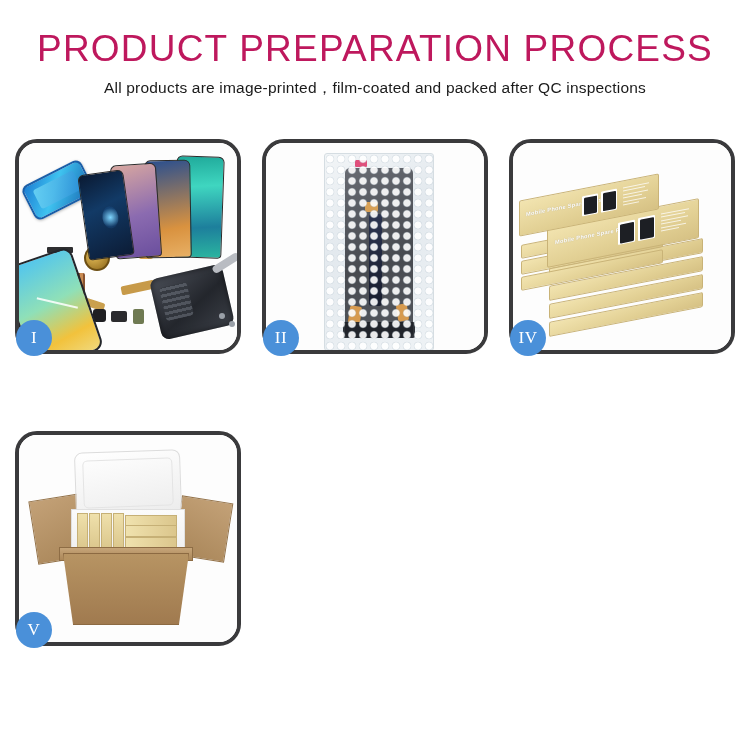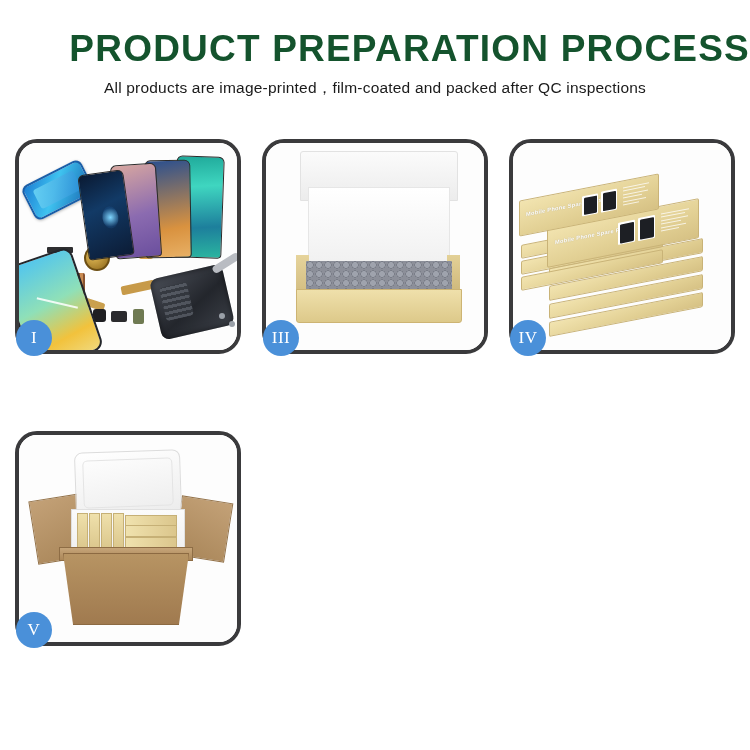--- a/index.html
+++ b/index.html
@@ -9,26 +9,25 @@
     font-family:"Liberation Sans", sans-serif;
     overflow:hidden;
     position:relative;
   }
   .page{width:750px;height:750px;position:relative;}
 
   
   .header{padding-top:30px;text-align:center;}
   .title{
     font-size:37px;
-    font-weight:700;
+    font-weight:400;
     letter-spacing:1.2px;
-    color:#14532d;
+    color:#be185d;
     line-height:1.05;
     white-space:nowrap;
-    text-align:right;
   }
   .subtitle{
     margin-top:9px;
     font-size:15.5px;
     font-weight:400;
     color:#1a1a1a;
     letter-spacing:.2px;
     white-space:nowrap;
   }
 
@@ -321,32 +320,36 @@
             <div class="pt backplate"></div>
             <div class="pt tool"></div>
             <div class="pt screw1"></div>
             <div class="pt screw2"></div>
           </div>
         </div>
       </div>
       <div class="badge">I</div>
     </div>
 
-
     <div class="panel">
       <div class="panel-inner">
-        <div class="box3-lid"></div>
-        <div class="box3-foam"></div>
-        <div class="box3-side"></div>
-        <div class="box3-side-r"></div>
-        <div class="box3-wrap"></div>
-        <div class="box3-front"></div>
+        <div class="bag">
+          <div class="screen-in"></div>
+          <div class="ribbon"></div>
+          <div class="conn-a"></div>
+          <div class="conn-b"></div>
+          <div class="conn-c"></div>
+          <div class="pink-tab"></div>
+          <div class="base-strip"></div>
+          <div class="bubbles"></div>
+        </div>
       </div>
-      <div class="badge">III</div>
+      <div class="badge">II</div>
     </div>
+
 
     <div class="panel">
       <div class="panel-inner">
         <div class="stack">
           <div class="sbox sl3"></div>
           <div class="sbox sl2"></div>
           <div class="sbox sl1"></div>
           <div class="sbox sr4"></div>
           <div class="sbox sr3"></div>
           <div class="sbox sr2"></div>

